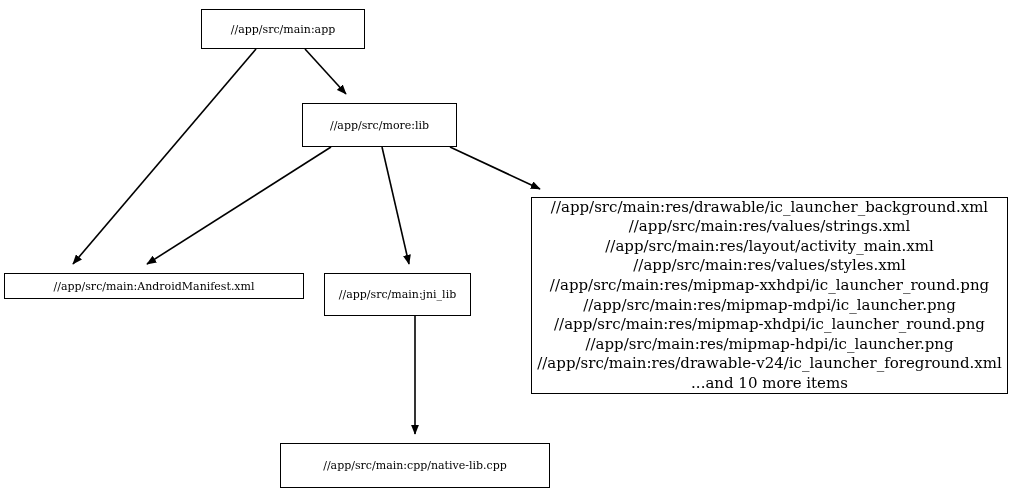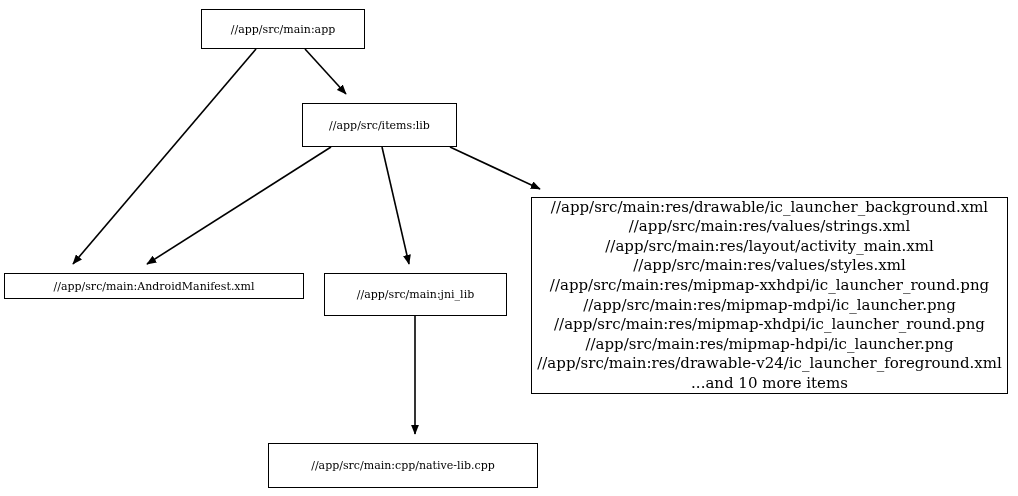--- a/index.html
+++ b/index.html
@@ -47,23 +47,23 @@
   .node-multi {
     font-size: 15px;
     line-height: 19.6px;
     padding: 16px 6px;
   }
 
   
   #node-app            { left: 201px; top: 9px;   width: 164px; height: 40px; }
   #node-lib            { left: 302px; top: 103px; width: 155px; height: 44px; }
   #node-manifest       { left: 4px;   top: 273px; width: 300px; height: 26px; }
-  #node-jni            { left: 324px; top: 273px; width: 183px; height: 43px; }
+  #node-jni            { left: 324px; top: 273px; width: 147px; height: 43px; }
   #node-res            { left: 531px; top: 197px; width: 477px; height: 197px; }
-  #node-cpp            { left: 268px; top: 443px; width: 270px; height: 45px; }
+  #node-cpp            { left: 280px; top: 443px; width: 270px; height: 45px; }
 </style>
 </head>
 <body>
 
 <div id="canvas">
 
   <svg id="edge-layer" viewBox="0 0 1018 496" width="1018" height="496" xmlns="http://www.w3.org/2000/svg">
     <defs>
       <marker id="arrowhead" markerWidth="10" markerHeight="8" refX="9.2" refY="4" orient="auto" markerUnits="userSpaceOnUse">
         <path d="M0,0 L10,4 L0,8 z" fill="#000000"></path>
@@ -81,21 +81,21 @@
     <line x1="450" y1="147" x2="540" y2="189" stroke="#000000" stroke-width="1.6" marker-end="url(#arrowhead)"></line>
 
     <line x1="415" y1="316" x2="415" y2="434" stroke="#000000" stroke-width="1.6" marker-end="url(#arrowhead)"></line>
   </svg>
 
   <div class="node node-single" id="node-app">
     <span class="node-label">//app/src/main:app</span>
   </div>
 
   <div class="node node-single" id="node-lib">
-    <span class="node-label">//app/src/items:lib</span>
+    <span class="node-label">//app/src/more:lib</span>
   </div>
 
   <div class="node node-single" id="node-manifest">
     <span class="node-label">//app/src/main:AndroidManifest.xml</span>
   </div>
 
   <div class="node node-single" id="node-jni">
     <span class="node-label">//app/src/main:jni_lib</span>
   </div>
 

